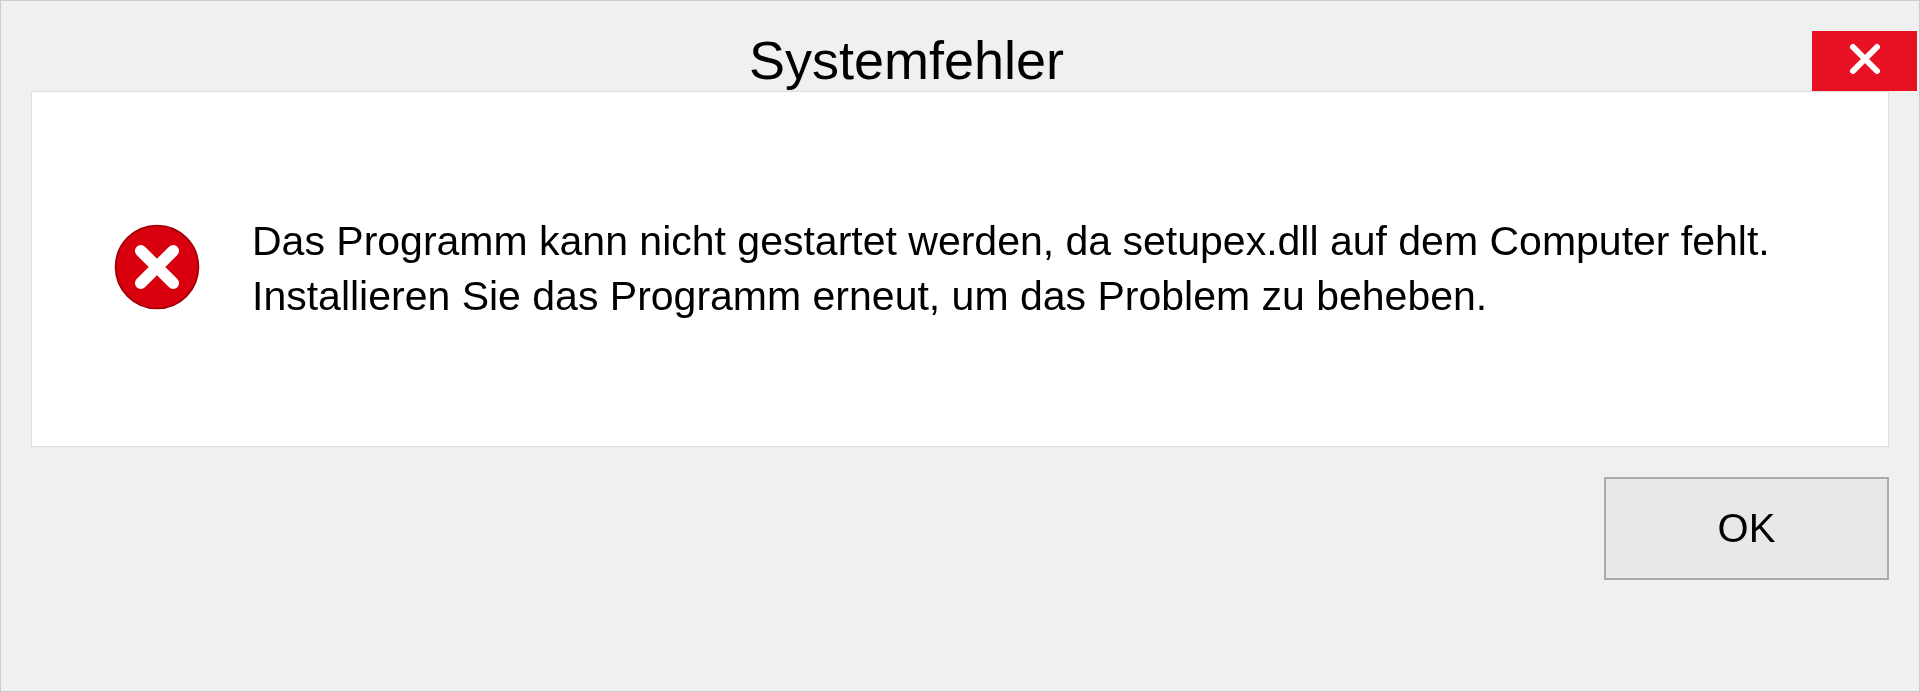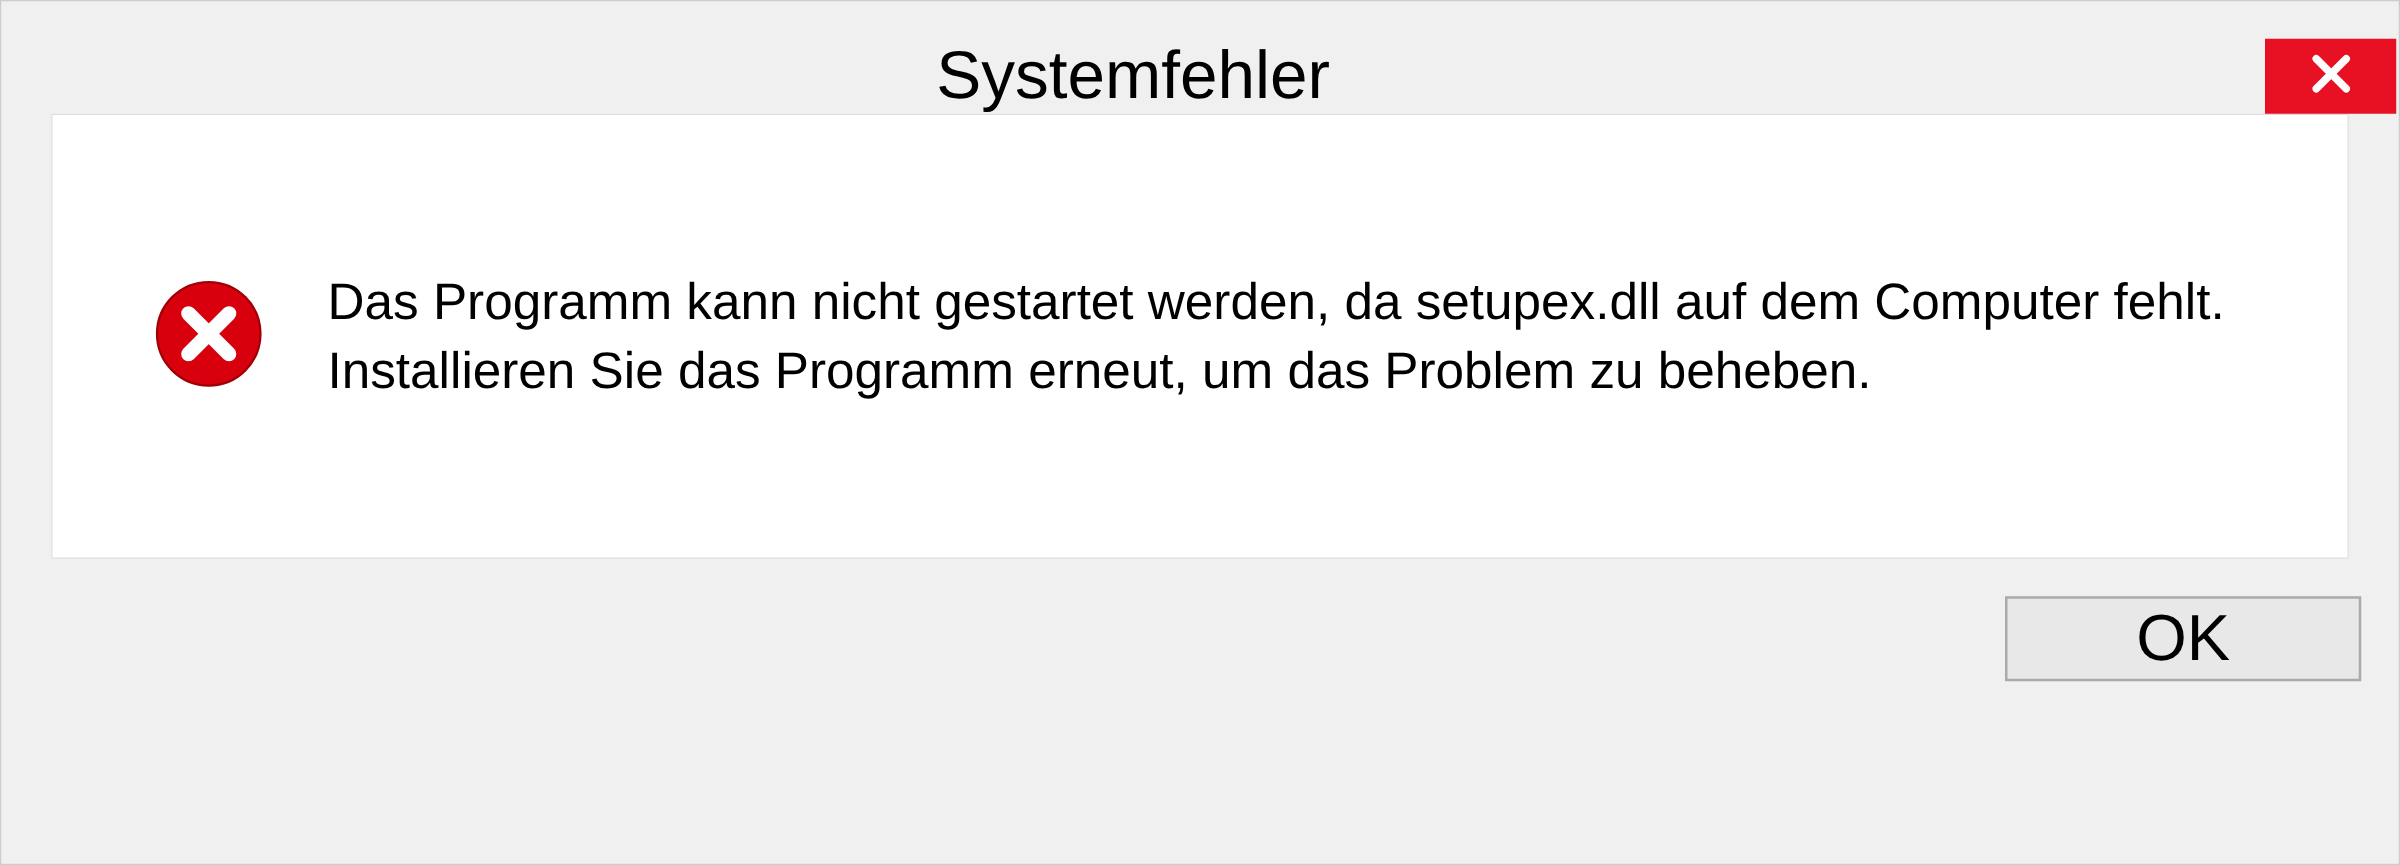--- a/index.html
+++ b/index.html
@@ -47,21 +47,21 @@
       justify-content: center;
       cursor: pointer;
       margin-right: 2px;
       margin-top: -13px;
     }
     .close-btn svg {
       width: 36px;
       height: 36px;
     }
     .content-area {
-      margin: 0 40px;
+      margin: 0 30px;
       background: #ffffff;
       border: 1px solid #ddd;
       height: 356px;
       display: flex;
       align-items: center;
       padding: 0 80px;
       justify-content: space-between;
     }
     .error-icon {
       flex-shrink: 0;
@@ -86,24 +86,24 @@
     .watermark {
       font-size: 60px;
       font-weight: 800;
       color: #e60012;
       letter-spacing: 2px;
       margin-right: 80px;
       font-family: Arial, sans-serif;
     }
     .ok-btn {
       width: 285px;
-      height: 68px;
+      height: 103px;
       background: #e8e8e8;
       border: 2px solid #aaa;
-      font-size: 52px;
+      font-size: 40px;
       color: #000;
       cursor: pointer;
       display: flex;
       align-items: center;
       justify-content: center;
       font-family: "Segoe UI", Arial, sans-serif;
     }
   </style>
 </head>
 <body>

